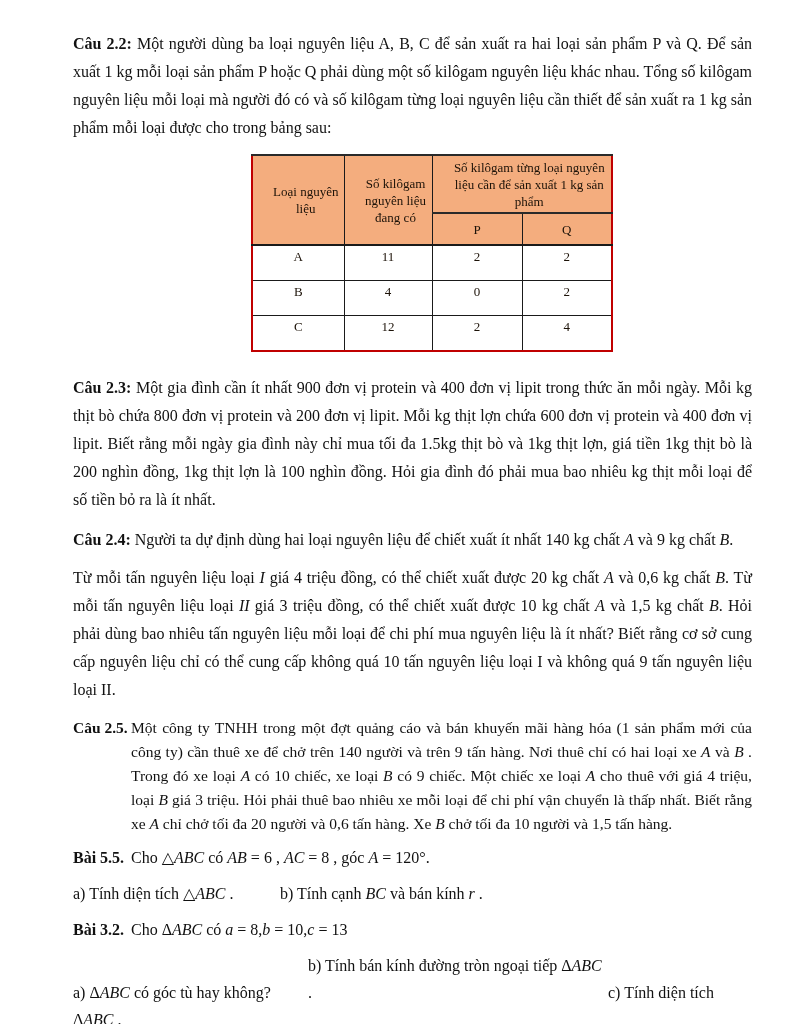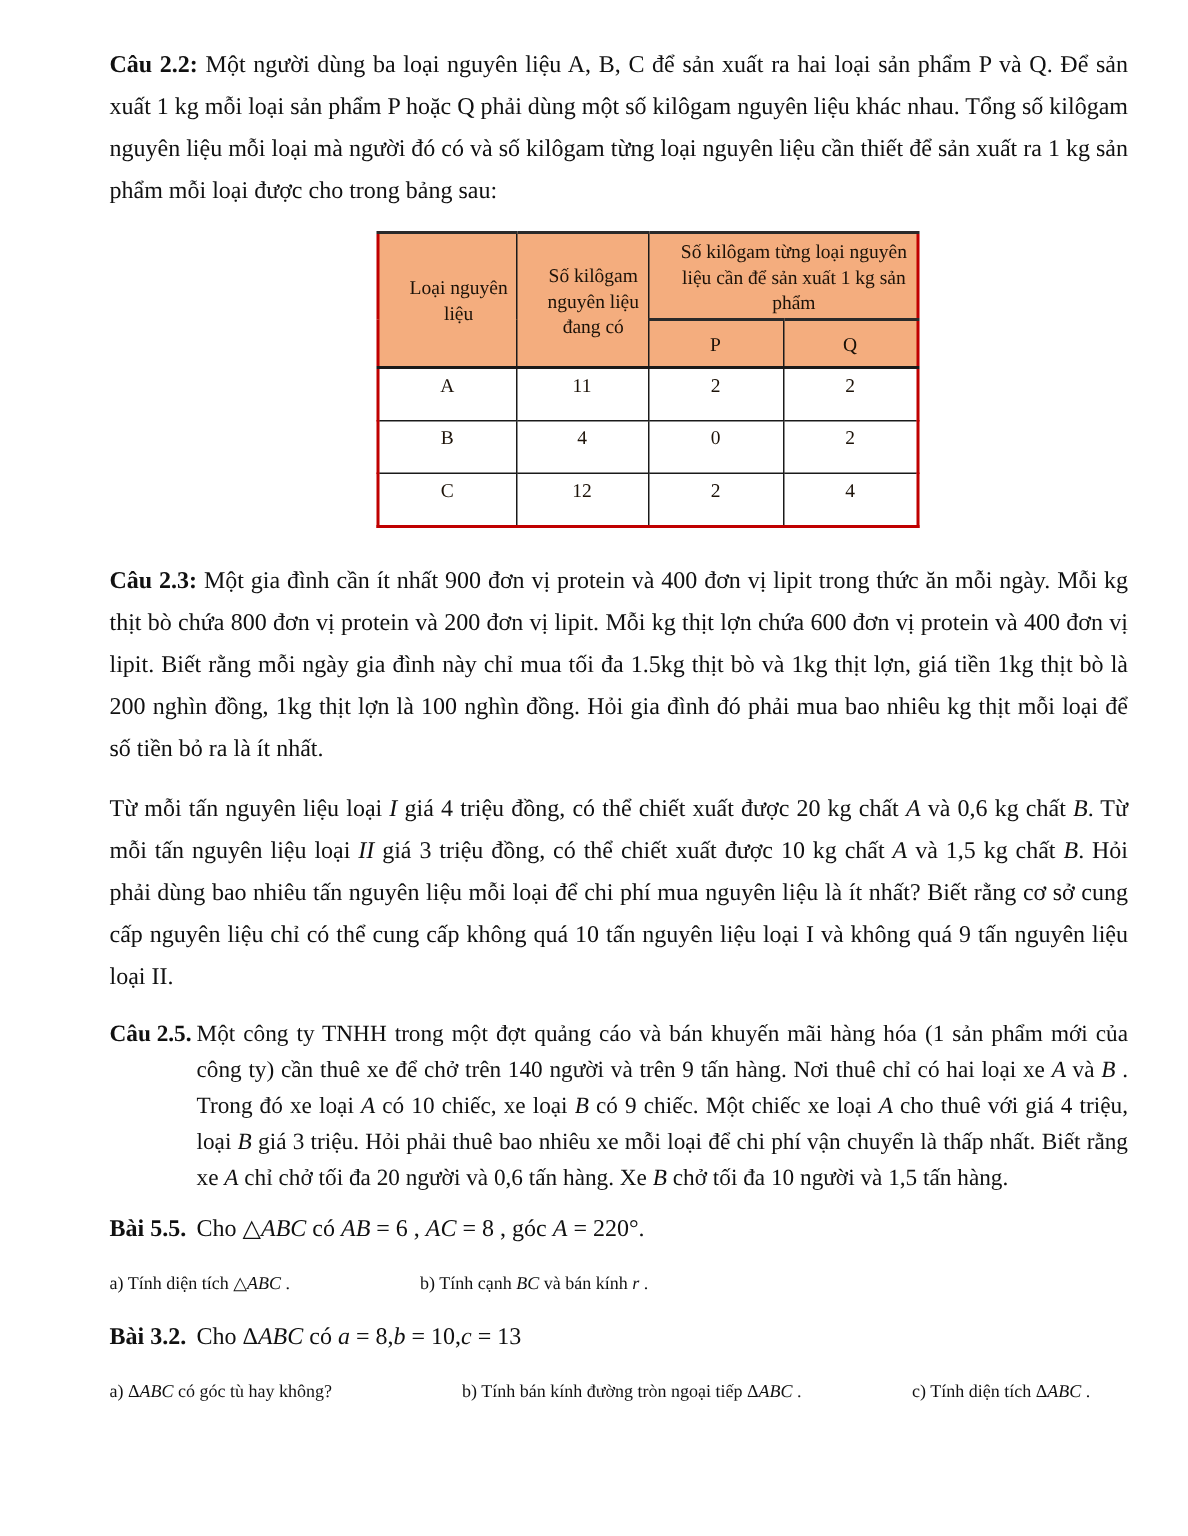--- a/index.html
+++ b/index.html
@@ -13,21 +13,21 @@
     margin:0 0 12px 0;
     font-size:16px;line-height:28px;text-align:justify;
   }
   .para .lbl{font-weight:bold;}
   
   .hang{padding-left:58px;}
   .hang .hlbl{display:inline-block;width:58px;margin-left:-58px;font-weight:bold;}
   .tight{font-size:15.5px;line-height:24px;margin-bottom:8px;}
   .exline{margin:0 0 9px 0;font-size:16px;line-height:27px;}
   .exline .hlbl{display:inline-block;width:58px;font-weight:bold;}
-  .subrow{margin:0 0 9px 0;font-size:12px;line-height:27px;}
+  .subrow{margin:0 0 9px 0;font-size:16px;line-height:27px;}
   .subrow .part-a31{display:inline-block;width:207px;}
   .subrow .part-a32{display:inline-block;width:235px;}
   .subrow .part-b32{display:inline-block;width:300px;}
   
   .tablewrap{margin:10px 0 22px 178px;}
   table.mat{
     border-collapse:collapse;
     border:2px solid #c00000;
     table-layout:fixed;width:360px;
     font-size:13px;line-height:17px;text-align:center;color:#1c1208;
@@ -84,26 +84,27 @@
           <td>2</td>
           <td>4</td>
         </tr>
       </tbody>
     </table>
   </div>
 
 
   <p class="para"><b class="lbl">Câu 2.3:</b> <span>Một gia đình cần ít nhất 900 đơn vị protein và 400 đơn vị lipit trong thức ăn mỗi ngày. Mỗi kg thịt bò chứa 800 đơn vị protein và 200 đơn vị lipit. Mỗi kg thịt lợn chứa 600 đơn vị protein và 400 đơn vị lipit. Biết rằng mỗi ngày gia đình này chỉ mua tối đa 1.5kg thịt bò và 1kg thịt lợn, giá tiền 1kg thịt bò là 200 nghìn đồng, 1kg thịt lợn là 100 nghìn đồng. Hỏi gia đình đó phải mua bao nhiêu kg thịt mỗi loại để số tiền bỏ ra là ít nhất.</span></p>
 
+  <p class="para" style="margin-bottom:10px;"><b class="lbl">Câu 2.4:</b> <span><span>Người ta dự định dùng hai loại nguyên liệu để chiết xuất ít nhất 140 kg chất </span><span style="font-style: italic;">A</span><span> và 9 kg chất </span><span style="font-style: italic;">B</span><span>.</span></span></p>
 
   <p class="para"><span>Từ mỗi tấn nguyên liệu loại </span><span style="font-style: italic;">I</span><span> giá 4 triệu đồng, có thể chiết xuất được 20 kg chất </span><span style="font-style: italic;">A</span><span> và 0,6 kg chất </span><span style="font-style: italic;">B</span><span>. Từ mỗi tấn nguyên liệu loại </span><span style="font-style: italic;">II</span><span> giá 3 triệu đồng, có thể chiết xuất được 10 kg chất </span><span style="font-style: italic;">A</span><span> và 1,5 kg chất </span><span style="font-style: italic;">B</span><span>. Hỏi phải dùng bao nhiêu tấn nguyên liệu mỗi loại để chi phí mua nguyên liệu là ít nhất? Biết rằng cơ sở cung cấp nguyên liệu chỉ có thể cung cấp không quá 10 tấn nguyên liệu loại I và không quá 9 tấn nguyên liệu loại II.</span></p>
 
   <p class="para hang tight"><span class="hlbl">Câu 2.5.</span><span><span>Một công ty TNHH trong một đợt quảng cáo và bán khuyến mãi hàng hóa (1 sản phẩm mới của công ty) cần thuê xe để chở trên 140 người và trên 9 tấn hàng. Nơi thuê chỉ có hai loại xe </span><span style="font-style: italic;">A</span><span> và </span><span style="font-style: italic;">B</span><span> . Trong đó xe loại </span><span style="font-style: italic;">A</span><span> có 10 chiếc, xe loại </span><span style="font-style: italic;">B</span><span> có 9 chiếc. Một chiếc xe loại </span><span style="font-style: italic;">A</span><span> cho thuê với giá 4 triệu, loại </span><span style="font-style: italic;">B</span><span> giá 3 triệu. Hỏi phải thuê bao nhiêu xe mỗi loại để chi phí vận chuyển là thấp nhất. Biết rằng xe </span><span style="font-style: italic;">A</span><span> chỉ chở tối đa 20 người và 0,6 tấn hàng. Xe </span><span style="font-style: italic;">B</span><span> chở tối đa 10 người và 1,5 tấn hàng.</span></span></p>
 
-  <p class="exline"><span class="hlbl">Bài 5.5.</span><span><span>Cho </span><span>△</span><span style="font-style: italic;">ABC</span><span> có </span><span style="font-style: italic;">AB</span><span> = 6 , </span><span style="font-style: italic;">AC</span><span> = 8 , góc </span><span style="font-style: italic;">A</span><span> = 220°.</span></span></p>
+  <p class="exline"><span class="hlbl">Bài 5.5.</span><span><span>Cho </span><span>△</span><span style="font-style: italic;">ABC</span><span> có </span><span style="font-style: italic;">AB</span><span> = 6 , </span><span style="font-style: italic;">AC</span><span> = 8 , góc </span><span style="font-style: italic;">A</span><span> = 120°.</span></span></p>
 
   <p class="subrow"><span class="part-a31"><span>a) Tính diện tích </span><span>△</span><span style="font-style: italic;">ABC</span><span> .</span></span><span><span>b) Tính cạnh </span><span style="font-style: italic;">BC</span><span> và bán kính </span><span style="font-style: italic;">r</span><span> .</span></span></p>
 
   <p class="exline"><span class="hlbl">Bài 3.2.</span><span><span>Cho </span><span>Δ</span><span style="font-style: italic;">ABC</span><span> có </span><span style="font-style: italic;">a</span><span> = 8,</span><span style="font-style: italic;">b</span><span> = 10,</span><span style="font-style: italic;">c</span><span> = 13</span></span></p>
 
   <p class="subrow"><span class="part-a32"><span>a) </span><span>Δ</span><span style="font-style: italic;">ABC</span><span> có góc tù hay không?</span></span><span class="part-b32"><span>b) Tính bán kính đường tròn ngoại tiếp </span><span>Δ</span><span style="font-style: italic;">ABC</span><span> .</span></span><span><span>c) Tính diện tích </span><span>Δ</span><span style="font-style: italic;">ABC</span><span> .</span></span></p>
 
 </div>
 
 </body></html>

